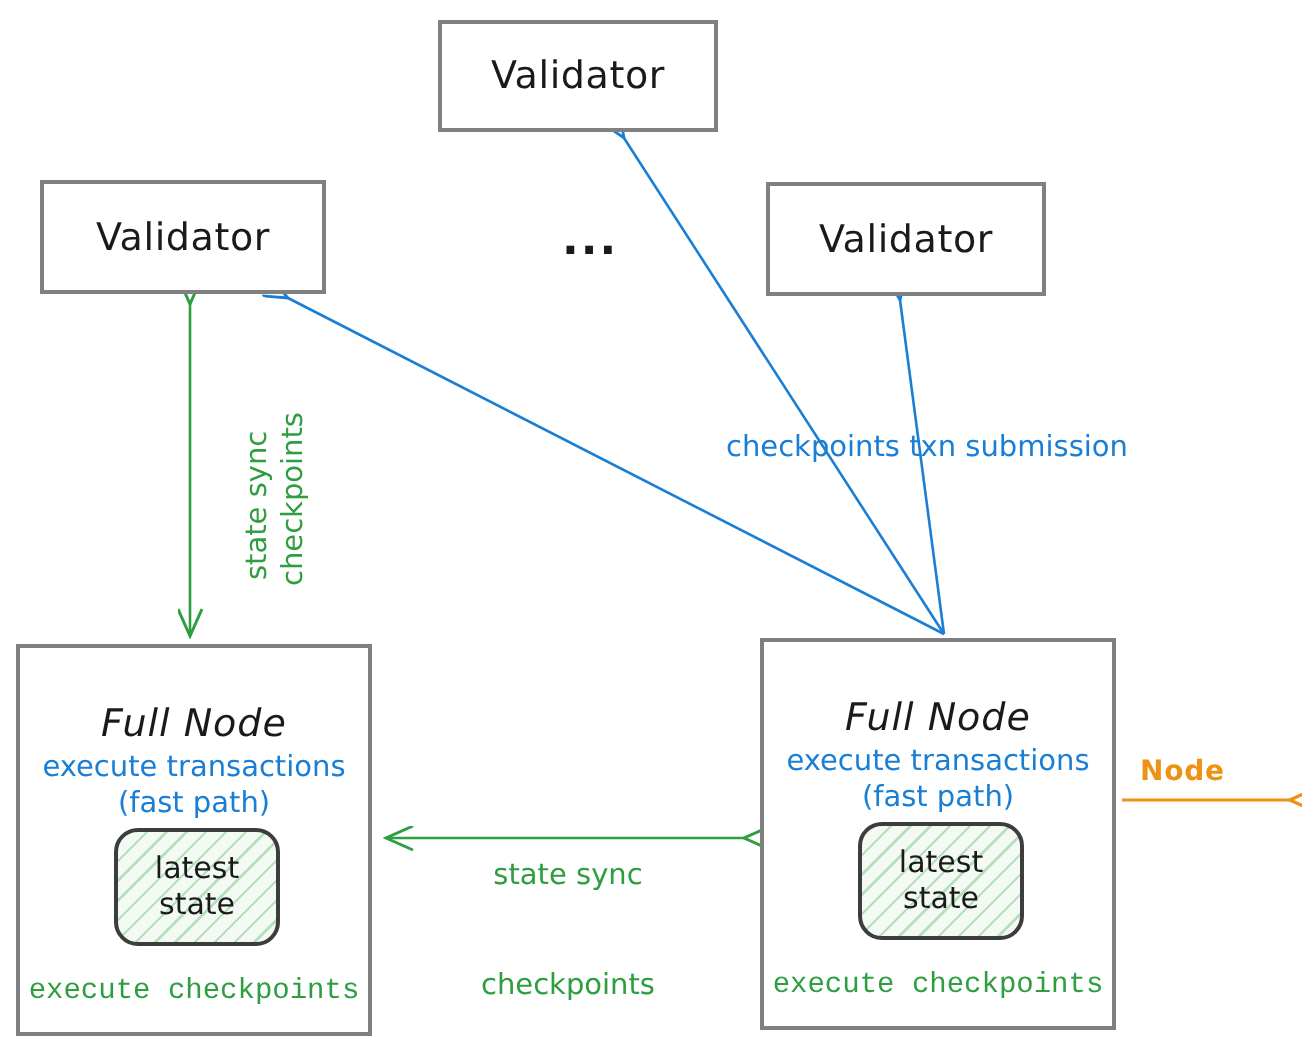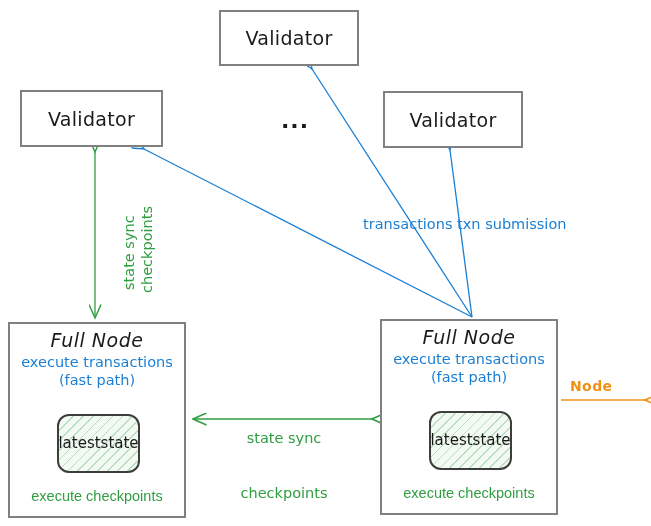--- a/index.html
+++ b/index.html
@@ -44,55 +44,55 @@
   }
   .fullnode-box {
     display: block;
   }
   .fullnode-title {
     text-align: center;
     font-family: "DejaVu Sans", sans-serif;
     font-size: 19px;
     font-style: italic;
     color: #1a1a1a;
-    margin-top: 5px;
+    margin-top: 27px;
     letter-spacing: 0.5px;
   }
   .fullnode-sub {
     text-align: center;
     font-family: "DejaVu Sans", sans-serif;
     font-size: 14.5px;
     color: #1a7fd4;
     line-height: 1.25;
     margin-top: 2px;
   }
   .fullnode-foot {
     text-align: center;
-    font-family: Liberation Sans, sans-serif;
+    font-family: Liberation Mono, monospace;
     font-size: 14.5px;
     color: #2f9e41;
     position: absolute;
     left: 0;
     right: 0;
     bottom: 12px;
   }
   .state-box {
     position: absolute;
     box-sizing: border-box;
     border: 2px solid #3d3d3d;
     border-radius: 12px;
     background-color: #f3faf3;
     background-image: repeating-linear-gradient(
         -45deg,
         rgba(47,158,65,0.30) 0px,
         rgba(47,158,65,0.30) 1.2px,
         rgba(255,255,255,0) 1.2px,
         rgba(255,255,255,0) 7px);
     display: flex;
-    flex-direction: row;
+    flex-direction: column;
     align-items: center;
     justify-content: center;
     line-height: 1.18;
   }
   .state-text {
     font-family: "DejaVu Sans", sans-serif;
     font-size: 15px;
     color: #1a1a1a;
   }
   .edge-label {
@@ -207,17 +207,17 @@
   </div>
   <div class="vert-label" style="left:100px; top:293px;">
     <div class="lbl-green">checkpoints</div>
   </div>
 
   <div class="edge-label lbl-green" style="left:229px; top:393px; text-align:center; width:110px;">
     <div>state sync</div>
     <div>checkpoints</div>
   </div>
 
-  <div class="edge-label lbl-blue" style="left:363px; top:216px;">transactions txn submission</div>
+  <div class="edge-label lbl-blue" style="left:363px; top:216px;">checkpoints txn submission</div>
 
   <div class="edge-label lbl-orange" style="left:570px; top:378px;">Node</div>
 
 </div>
 
 </body></html>

